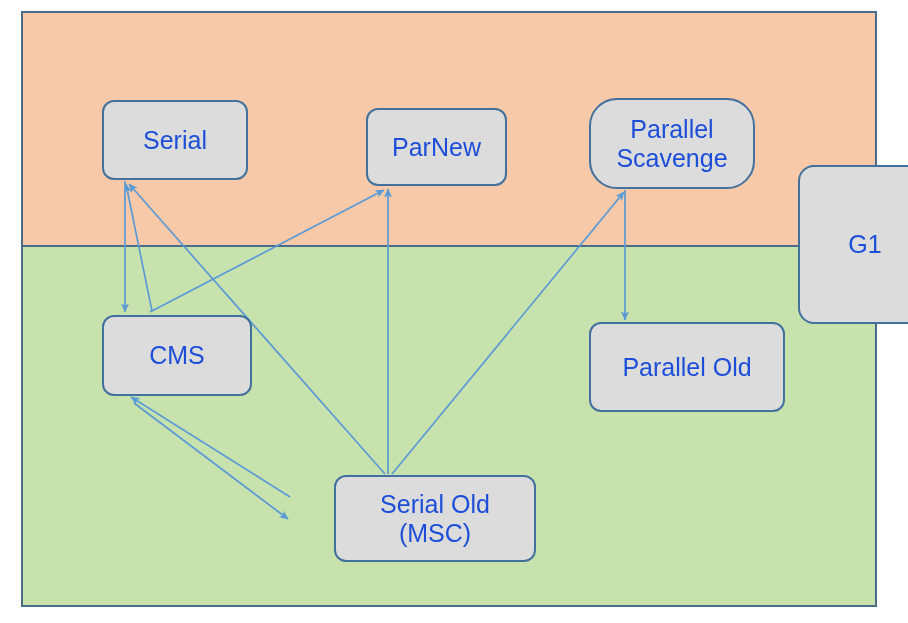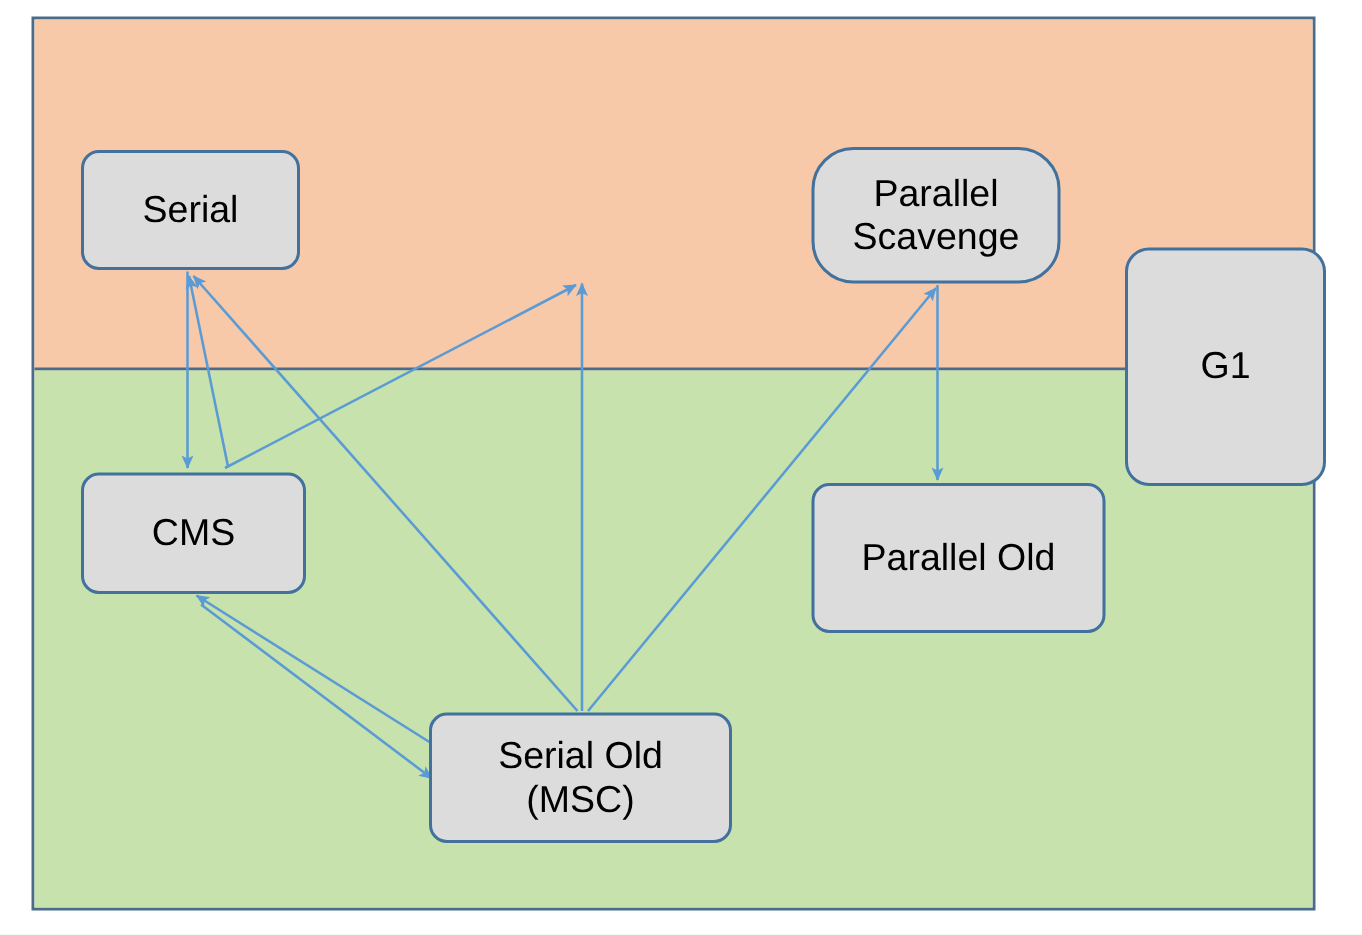--- a/index.html
+++ b/index.html
@@ -61,26 +61,27 @@
   .node {
     position: absolute;
     box-sizing: border-box;
     background: #dcdcdc;
     border: 2px solid #41719c;
     border-radius: 12px;
     display: flex;
     align-items: center;
     justify-content: center;
     text-align: center;
-    color: #000000;
+    color: #1d4ed8;
     font-size: 25px;
     line-height: 1.16;
     font-family: "Liberation Sans", sans-serif;
     white-space: pre-line;
     letter-spacing: 0px;
+    margin-left: 48px;
   }
   .node.tall { border-radius: 16px; }
 </style>
 </head>
 <body>
 
 <div id="canvas">
 
   <div class="frame">
     <div class="band band-young"></div>
@@ -110,26 +111,27 @@
       <line x1="134" y1="403" x2="288" y2="519"></line>
 
       <line x1="392" y1="474" x2="624" y2="192"></line>
 
       <line x1="625" y1="190" x2="625" y2="320"></line>
     </g>
   </svg>
 
   <div class="node" style="left:54px;  top:100px; width:146px; height:80px;">Serial</div>
 
+  <div class="node" style="left:318px; top:108px; width:141px; height:78px;">ParNew</div>
 
   <div class="node" style="left:541px; top:98px; width:166px; height:91px;border-radius:28px;">Parallel
 Scavenge</div>
 
   <div class="node tall" style="left:750px; top:165px; width:134px; height:159px;">G1</div>
 
   <div class="node" style="left:54px;  top:315px; width:150px; height:81px;">CMS</div>
 
-  <div class="node" style="left:541px; top:322px; width:196px; height:100px;">Parallel Old</div>
+  <div class="node" style="left:541px; top:322px; width:196px; height:90px;">Parallel Old</div>
 
   <div class="node" style="left:286px; top:475px; width:202px; height:87px;">Serial Old
 (MSC)</div>
 
 </div>
 
 </body></html>

